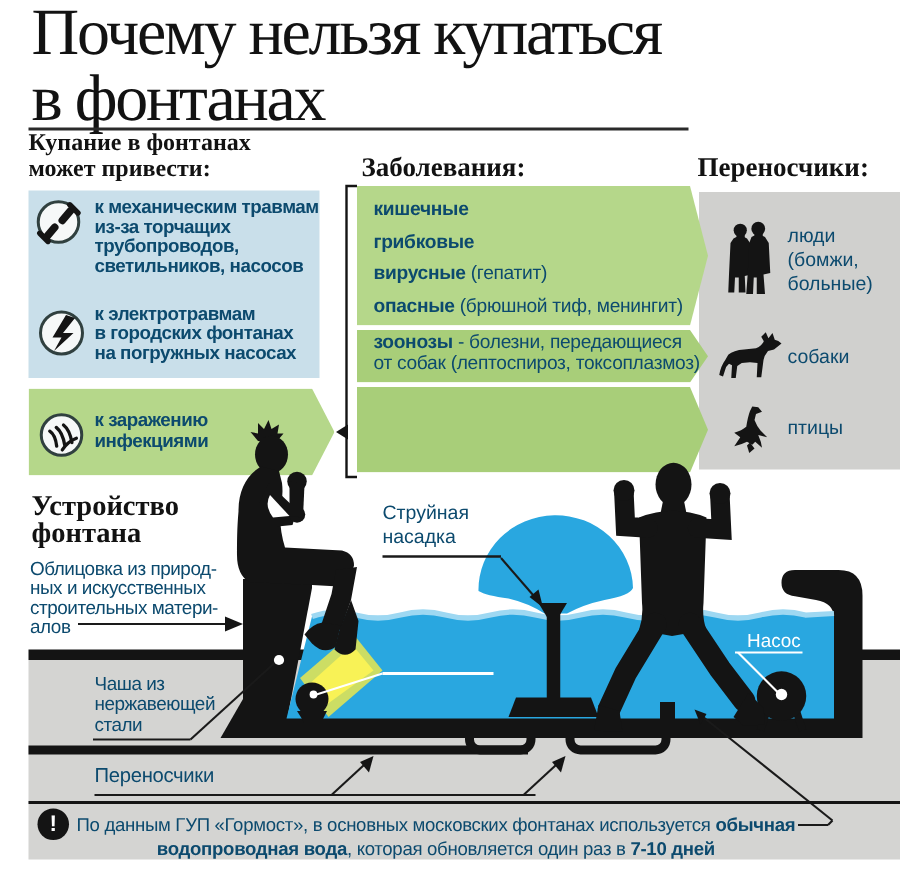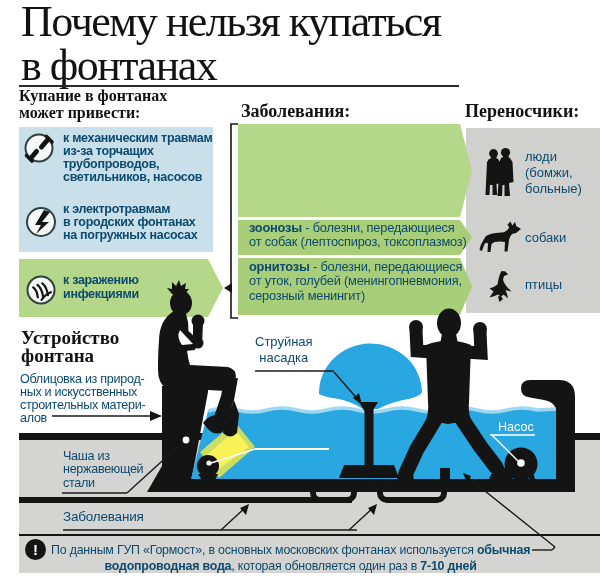--- a/index.html
+++ b/index.html
@@ -30,32 +30,32 @@
   <div class="abs lbl bld" style="left:51px;top:203px;font-size:12.5px;line-height:13px;letter-spacing:-0.3px;">к электротравмам<br>в городских фонтанах<br>на погружных насосах</div>
   <div class="abs lbl bld" style="left:51px;top:274px;font-size:12.5px;line-height:13.5px;letter-spacing:-0.3px;">к заражению<br>инфекциями</div>
 
   <div class="abs" style="left:226px;top:124px;width:234px;height:93px;background:#b5d78a;z-index:1;
        clip-path:polygon(0 0,222px 0,234px 46.5px,222px 93px,0 93px);"></div>
   <div class="abs" style="left:226px;top:220px;width:234px;height:35px;background:#a8ce79;z-index:1;
        clip-path:polygon(0 0,222px 0,234px 17.5px,222px 35px,0 35px);"></div>
   <div class="abs" style="left:226px;top:258px;width:234px;height:57px;background:#a8ce79;z-index:1;
        clip-path:polygon(0 0,222px 0,234px 28.5px,222px 57px,0 57px);"></div>
 
+  <div class="abs lbl" style="z-index:2;left:237px;top:128px;font-size:12.8px;line-height:21.6px;letter-spacing:-0.2px;"><span class="bld">кишечные</span><br><span class="bld">грибковые</span><br><span class="bld">вирусные</span> (гепатит)<br><span class="bld">опасные</span> (брюшной тиф, менингит)</div>
   <div class="abs lbl" style="z-index:2;left:237px;top:221px;font-size:12.8px;line-height:14.3px;letter-spacing:-0.2px;"><span class="bld">зоонозы</span> - болезни, передающиеся<br>от собак (лептоспироз, токсоплазмоз)</div>
-  <div class="abs lbl" style="z-index:2;left:237px;top:260px;font-size:12.8px;line-height:14.3px;letter-spacing:-0.2px;"><span class="bld">орнитозы</span> - болезни, передающиеся<br>от уток, голубей (менингопневмония,<br>серозный менингит)</div>
 
   <div class="abs" style="left:454px;top:128px;width:138px;height:185px;background:#d0d0ce;z-index:0;"></div>
   <div class="abs lbl" style="left:513px;top:149px;font-size:13px;line-height:16px;">люди<br>(бомжи,<br>больные)</div>
   <div class="abs lbl" style="left:513px;top:230px;font-size:13px;">собаки</div>
   <div class="abs lbl" style="left:513px;top:277px;font-size:13px;">птицы</div>
 
   <div class="abs ser bld" style="left:9px;top:329px;font-size:19px;line-height:17.5px;color:#121212;">Устройство<br>фонтана</div>
   <div class="abs lbl" style="left:8px;top:373px;font-size:12.6px;line-height:13px;letter-spacing:-0.3px;">Облицовка из природ-<br>ных и искусственных<br>строительных матери-<br>алов</div>
   <div class="abs lbl" style="z-index:2;left:51px;top:450px;font-size:12.6px;line-height:13.3px;letter-spacing:-0.3px;">Чаша из<br>нержавеющей<br>стали</div>
-  <div class="abs lbl" style="z-index:2;left:51px;top:509px;font-size:13.5px;letter-spacing:-0.2px;">Заболевания</div>
+  <div class="abs lbl" style="z-index:2;left:51px;top:509px;font-size:13.5px;letter-spacing:-0.2px;">Переносчики</div>
 
   <div class="abs" style="left:7px;top:440px;width:585px;height:133px;background:#d4d4d2;z-index:0;"></div>
   <div class="abs" style="left:7px;top:433px;width:585px;height:7px;background:#141414;z-index:0;"></div>
 
   <div class="abs" style="left:7px;top:534px;width:585px;height:1.6px;background:#141414;z-index:6;"></div>
   <div class="abs lbl" style="left:39px;top:542px;font-size:12.4px;line-height:16px;letter-spacing:-0.2px;z-index:6;text-align:center;">По данным ГУП «Гормост», в основных московских фонтанах используется <span class="bld">обычная</span><br><span class="bld">водопроводная вода</span>, которая обновляется один раз в <span class="bld">7-10 дней</span></div>
 
   <svg class="abs" style="left:0;top:0;z-index:5;" width="600" height="581" viewBox="0 0 600 581">
     <defs>
       <linearGradient id="beam" x1="0" y1="1" x2="1" y2="0">
@@ -191,21 +191,21 @@
 
       <path transform="translate(3,0)" d="M506,229 L501,233 L497,234 Q494.5,237 494,240 L492.5,251.5 L489.5,251.5 L490,242 L485,241.5 L479.5,242 L476.5,244 L475.5,252 L472.5,252 L473,243.5 L471,242.5 Q469,244 468.3,247 L467,251 L464.5,250 Q465.5,244 468.5,240 L470.5,236.5 Q474,233.5 481,233 L489,232.2 Q493,230.5 494.2,227.5 L492.5,224.5 L495.5,221.5 L497.3,225.5 L500,222 L501.5,226.5 Q504,227 506,229 Z"></path>
 
       <path d="M489.5,271 L493.5,271.5 L496,274.5 L492,276 L491,280 Q492.5,284 495,287 L499.5,291.5 L493.5,290 Q495.5,294.5 496,298.5 L491.5,294.5 L489.5,296.5 L486,294.5 Q482,296.5 477.5,297.5 L481.5,291.5 L477.5,288.5 Q482.5,287 485.5,284.5 Q486.5,278 488,274 Z"></path>
       <path d="M488,295 L491,299 L487.5,302 L486,297 Z"></path>
     </g>
   </svg>
 
   <div class="abs" style="left:13px;top:539px;width:21px;height:21px;border-radius:50%;background:#141414;z-index:7;color:#fff;font-weight:bold;font-size:15px;text-align:center;line-height:21px;">!</div>
 
-  <div class="abs lbl" style="left:243px;top:334px;font-size:13px;line-height:16px;z-index:6;text-align:center;">Струйная<br>насадка</div>
+  <div class="abs lbl" style="left:243px;top:334px;font-size:13px;line-height:16px;z-index:6;">Струйная<br>насадка</div>
   <div class="abs" style="left:243px;top:448px;width:74px;height:1.5px;background:#fff;z-index:6;"></div>
   <svg class="abs" style="left:0;top:0;z-index:6;" width="600" height="581" viewBox="0 0 600 581">
     <line x1="243" y1="449" x2="199" y2="463" stroke="#fff" stroke-width="1.4"></line>
     <g>
       <text x="486" y="431" fill="#fff" font-size="12.6" font-family="Liberation Sans">Насос</text>
       <line x1="478" y1="435" x2="523" y2="435" stroke="#fff" stroke-width="1.4"></line>
       <line x1="480" y1="435" x2="507" y2="462" stroke="#fff" stroke-width="1.4"></line>
     </g>
     <circle cx="174" cy="440" r="3.4" fill="#fff"></circle>
   </svg>

